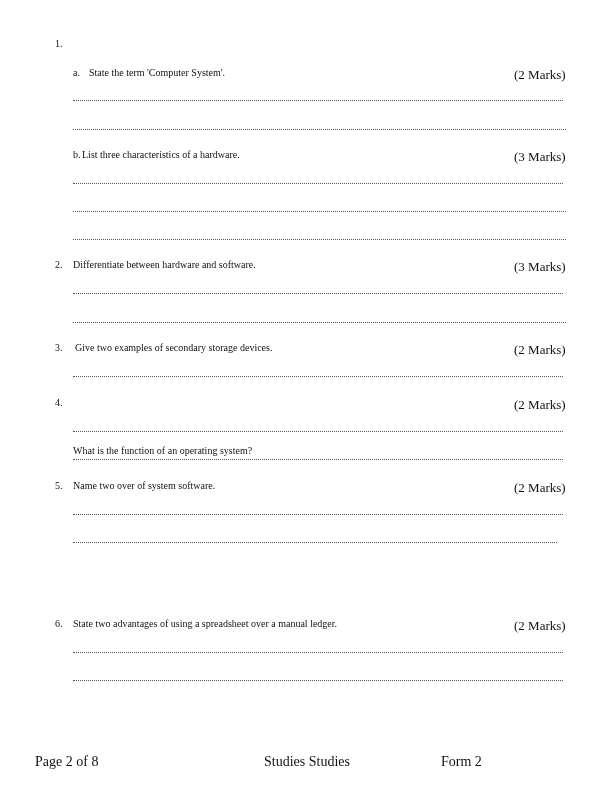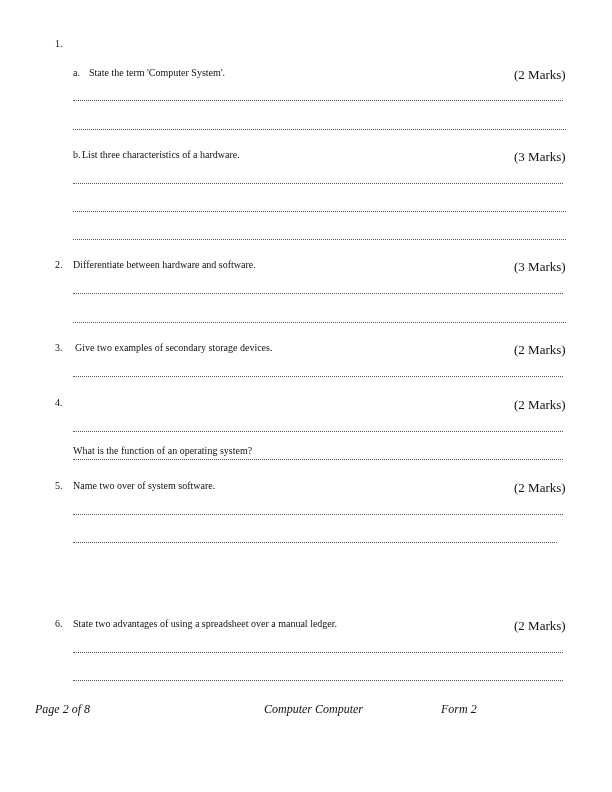--- a/index.html
+++ b/index.html
@@ -24,23 +24,22 @@
       position: absolute;
       left: 73px;
       height: 0;
       border-top: 1px dotted #555555;
     }
     .dots.full { width: 493px; }
     .dots.mid { width: 490px; }
     .dots.short { width: 484px; }
     .footer {
       position: absolute;
-      top: 702px;
-      font-style: italic;
-      font-size: 12px;
+      top: 754px;
+      font-size: 14px;
     }
   </style>
 </head>
 <body>
 
 <div class="qnum abs" style="left:55px; top:38px;">1.</div>
 
 <div class="qtext abs" style="left:73px; top:67px;">a.</div>
 <div class="qtext abs" style="left:89px; top:67px;">State the term 'Computer System'.</div>
 <div class="marks abs" style="top:67px;">(2 Marks)</div>
@@ -77,14 +76,14 @@
 <div class="dots mid" style="top:514px;"></div>
 <div class="dots short" style="top:542px;"></div>
 
 <div class="qnum abs" style="left:55px; top:618px;">6.</div>
 <div class="qtext abs" style="left:73px; top:618px;">State two advantages of using a spreadsheet over a manual ledger.</div>
 <div class="marks abs" style="top:618px;">(2 Marks)</div>
 <div class="dots mid" style="top:652px;"></div>
 <div class="dots mid" style="top:680px;"></div>
 
 <div class="footer abs" style="left:35px;">Page 2 of 8</div>
-<div class="footer abs" style="left:264px;">Computer Computer</div>
+<div class="footer abs" style="left:264px;">Studies Studies</div>
 <div class="footer abs" style="left:441px;">Form 2</div>
 
 </body></html>

